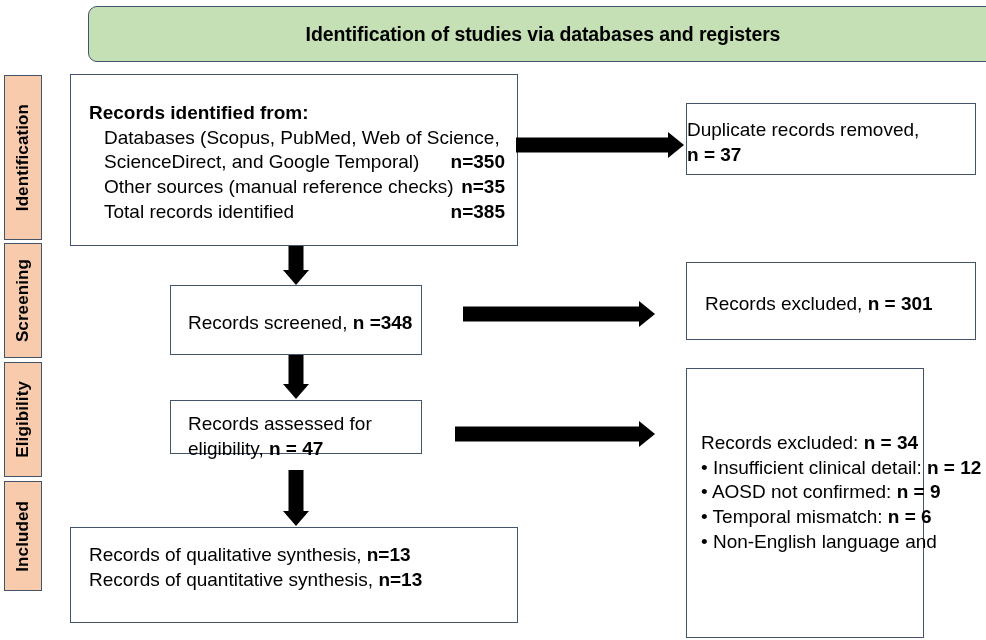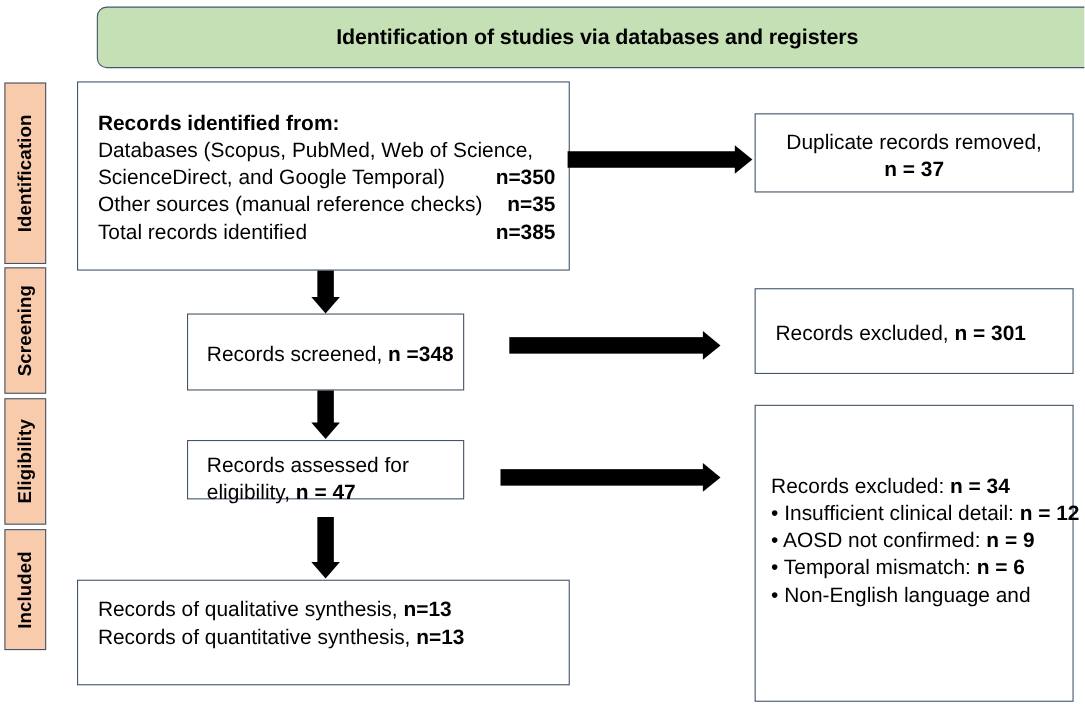--- a/index.html
+++ b/index.html
@@ -78,21 +78,21 @@
     left: 0; right: 0;
   }
   .txt-line { white-space: nowrap; }
   .b { font-weight: bold; }
 
   
   .idrow {
     display: flex;
     align-items: baseline;
   }
-  .idrow .lbl { flex: 0 0 auto; }
+  .idrow .lbl { flex: 0 0 auto; margin-left: 15px; }
   .idrow .num {
     margin-left: auto;
     font-weight: bold;
     padding-right: 6px;
   }
 
   
   .arrow-v {
     position: absolute;
     width: 0; height: 0;
@@ -181,21 +181,21 @@
         <span class="num">n=35</span>
       </div>
 
       <div class="idrow">
         <span class="lbl">Total records identified</span>
         <span class="num">n=385</span>
       </div>
     </div>
   </div>
 
-  <div class="box" style="left:686px; top:103px; width:290px; height:72px; text-align:center;">
+  <div class="box" style="left:686px; top:103px; width:290px; height:72px; text-align:left;">
     <div class="pad" style="top:14px;">
       <div class="txt-line">Duplicate records removed,</div>
       <div class="txt-line b">n = 37</div>
     </div>
   </div>
 
   <div class="box" style="left:170px; top:285px; width:252px; height:70px;">
     <div class="pad" style="top:25px; left:17px;">
       <div class="txt-line">
         <span>Records screened, </span><span class="b">n =348</span>
@@ -213,21 +213,21 @@
 
   <div class="box" style="left:170px; top:400px; width:252px; height:54px;">
     <div class="pad" style="top:11px; left:17px;">
       <div class="txt-line">Records assessed for</div>
       <div class="txt-line">
         <span>eligibility, </span><span class="b">n = 47</span>
       </div>
     </div>
   </div>
 
-  <div class="box" style="left:686px; top:368px; width:290px; height:270px;">
+  <div class="box" style="left:686px; top:368px; width:238px; height:270px;">
     <div class="pad" style="top:62px; left:14px; right:4px;">
       <div class="bullet-line">
         <span>Records excluded: </span><span class="b">n = 34</span>
       </div>
 
       <div class="bullet-line">
         <span>• Insufficient clinical detail: </span><span class="b">n = 12</span>
       </div>
 
       <div class="bullet-line">

